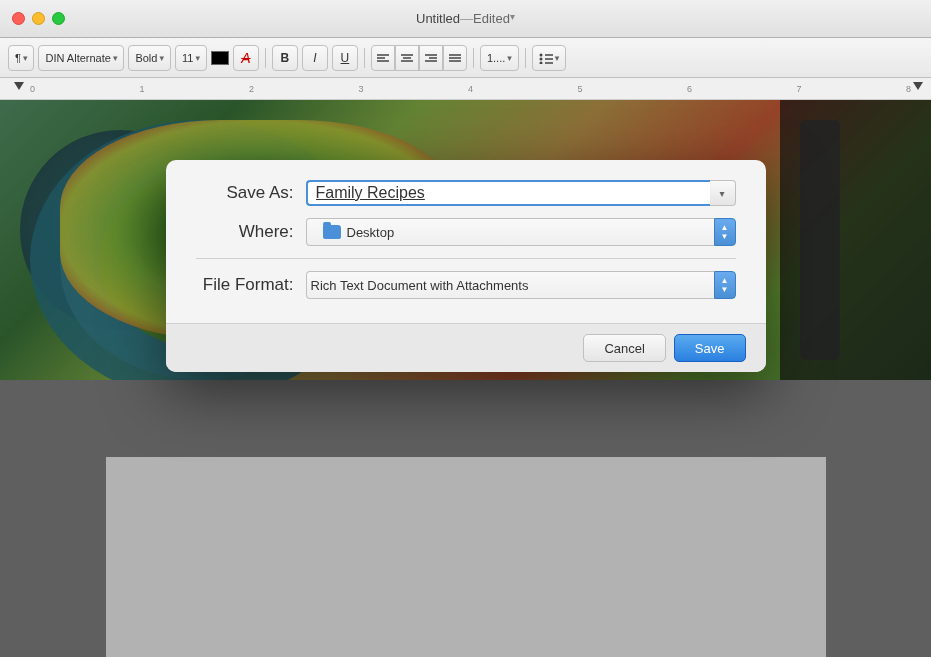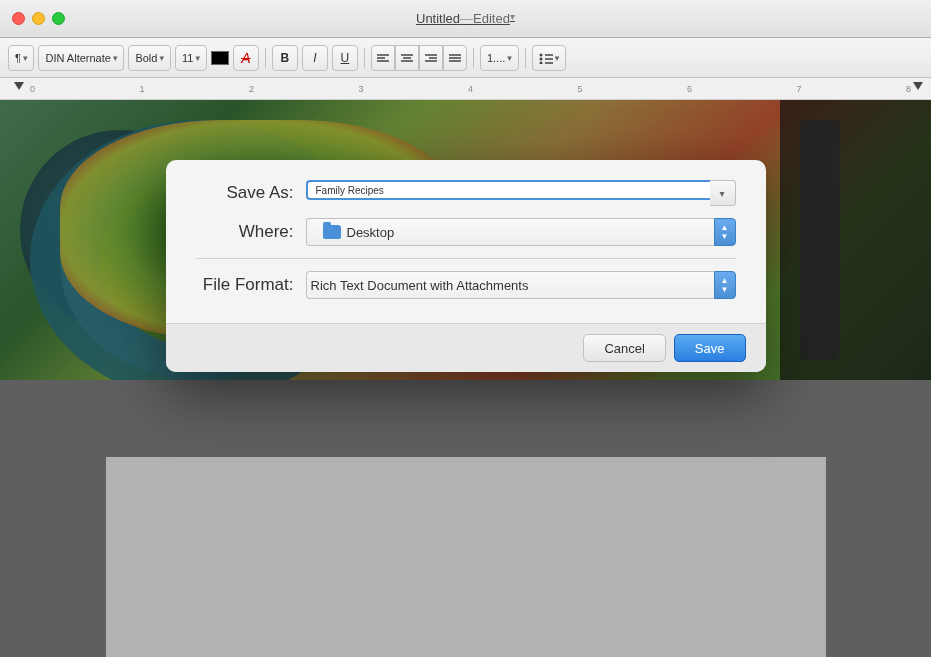--- a/index.html
+++ b/index.html
@@ -31,21 +31,20 @@
     }
     .btn-close { width: 13px; height: 13px; border-radius: 50%; background: #ff5f57; border: 1px solid #e0443e; }
     .btn-minimize { width: 13px; height: 13px; border-radius: 50%; background: #febc2e; border: 1px solid #d4a017; }
     .btn-maximize { width: 13px; height: 13px; border-radius: 50%; background: #28c840; border: 1px solid #1aab29; }
     .title-text {
       font-size: 13px;
       color: #444;
       display: flex;
       align-items: flex-start;
       gap: 0;
-      text-decoration: underline;
     }
     .title-separator { color: #999; }
     .title-edited { color: #666; }
     .title-chevron { color: #888; font-size: 10px; }
 
     
     .toolbar {
       height: 40px;
       background: linear-gradient(to bottom, #f5f5f5, #e8e8e8);
       border-bottom: 1px solid #c0c0c0;
@@ -278,29 +277,30 @@
       justify-content: center;
       font-size: 10px;
       color: #666;
     }
     .save-name-wrapper {
       display: flex;
       flex: 1;
     }
     .save-name-input {
       flex: 1;
-      height: 20px;
+      height: 26px;
       border: 2px solid #4a90d9;
       border-right: none;
       border-radius: 4px 0 0 4px;
       padding: 0 8px;
-      font-size: 10px;
+      font-size: 16px;
       color: #333;
       outline: none;
       background: white;
+      text-decoration: underline;
     }
     .where-select-wrapper {
       flex: 1;
       display: flex;
     }
     .where-select {
       flex: 1;
       height: 28px;
       background: linear-gradient(to bottom, #f9f9f9, #efefef);
       border: 1px solid #c0c0c0;

